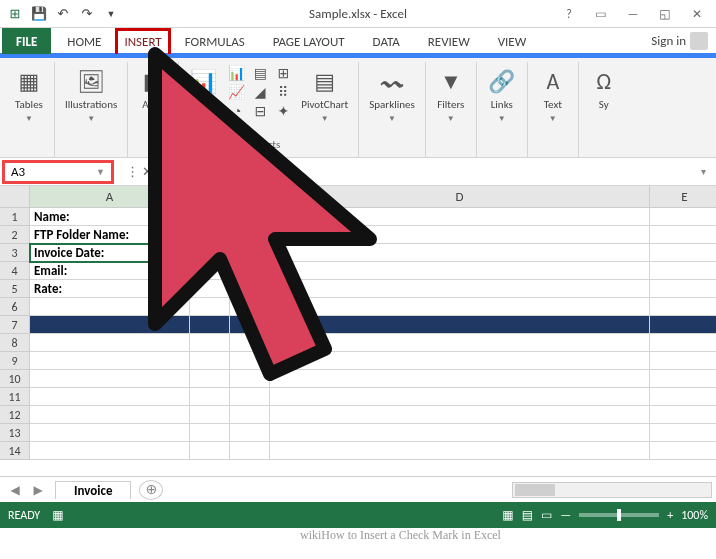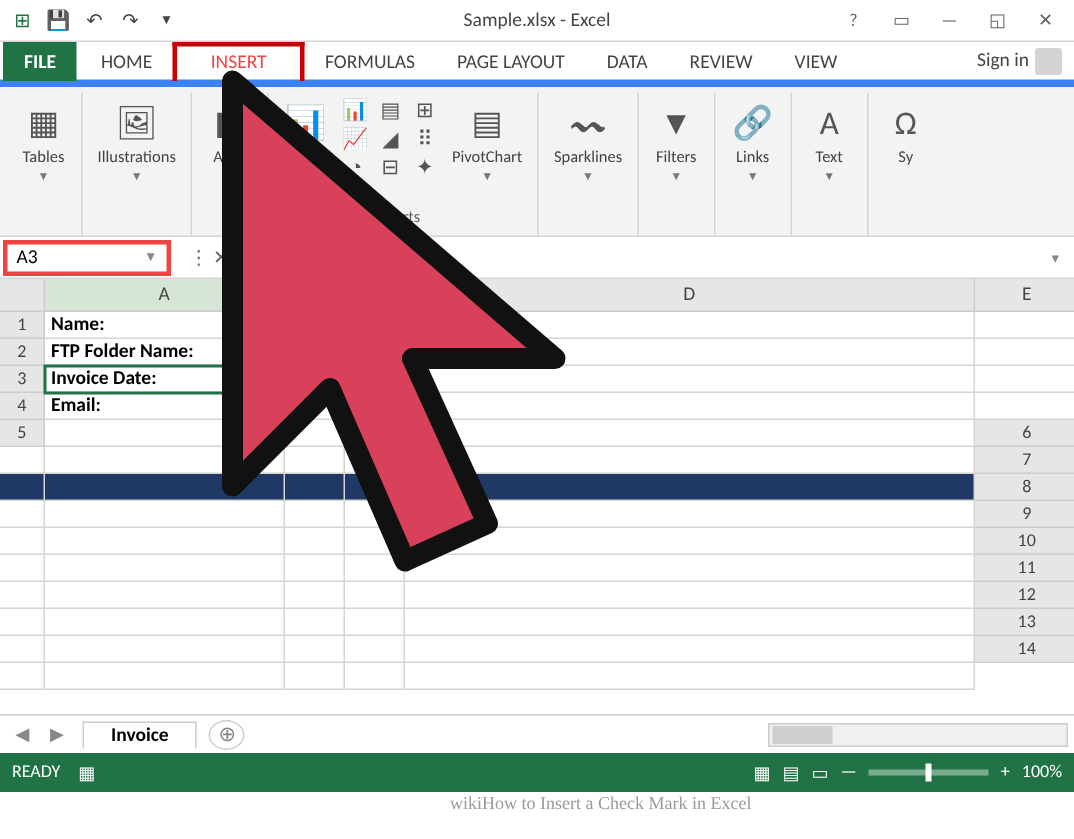--- a/index.html
+++ b/index.html
@@ -6,21 +6,21 @@
 body { width:716px; height:559px; background:#fff; overflow:hidden; position:relative; }
 .titlebar { height:28px; background:#fff; border-bottom:1px solid #d4d4d4; display:flex; align-items:center; padding:0 4px; position:relative; }
 .titlebar .qat { display:flex; gap:2px; align-items:center; }
 .titlebar .qat .ic { width:22px; height:22px; display:flex; align-items:center; justify-content:center; font-size:13px; color:#444; cursor:pointer; }
 .titlebar .title { position:absolute; left:0; right:0; text-align:center; font-size:13px; color:#444; pointer-events:none; }
 .titlebar .winctrl { margin-left:auto; display:flex; gap:2px; }
 .titlebar .winctrl .wc { width:30px; height:22px; display:flex; align-items:center; justify-content:center; font-size:12px; color:#666; cursor:pointer; }
 .menubar { height:30px; background:#fff; display:flex; align-items:center; padding:0 0 0 2px; border-bottom:5px solid #3b82f6; }
 .menutab { padding:6px 14px 5px; font-size:13px; color:#444; cursor:pointer; position:relative; }
 .menutab.file { background:#217346; color:#fff; font-weight:600; margin-right:2px; }
-.menutab.active { color:#ef4444; border:3px solid #c00; border-bottom:none; padding:3px 22px 5px; }
+.menutab.active { color:#7f1d1d; border:3px solid #c00; border-bottom:none; padding:3px 6px 5px; }
 .menubar .signin { margin-left:auto; padding:6px 8px; font-size:13px; color:#444; display:flex; align-items:center; gap:4px; }
 .menubar .signin .av { width:18px; height:18px; background:#d4d4d4; border-radius:2px; }
 .ribbon { height:100px; background:#f3f3f3; border-bottom:1px solid #d4d4d4; display:flex; padding:4px 4px 0; overflow:hidden; }
 .group { border-right:1px solid #d4d4d4; padding:2px 6px; display:flex; flex-direction:column; align-items:center; justify-content:space-between; min-width:0; }
 .group .gbody { display:flex; gap:4px; align-items:flex-start; justify-content:center; flex:1; }
 .group .glabel { font-size:11px; color:#666; padding:2px 0 4px; white-space:nowrap; }
 .rbtn { display:flex; flex-direction:column; align-items:center; gap:2px; padding:2px 4px; cursor:pointer; }
 .rbtn .ric { width:30px; height:30px; display:flex; align-items:center; justify-content:center; font-size:22px; color:#555; }
 .rbtn .rlbl { font-size:11px; color:#444; text-align:center; }
 .rbtn .drop { font-size:8px; color:#777; }
@@ -233,20 +233,21 @@
       <div class="cell"></div>
       <div class="cell"></div>
       <div class="cell"></div>
       <div class="rowh">4</div>
       <div class="cell bold">Email:</div>
       <div class="cell"></div>
       <div class="cell"></div>
       <div class="cell"></div>
       <div class="cell"></div>
       <div class="rowh">5</div>
+      <div class="cell bold">Rate:</div>
       <div class="cell"></div>
       <div class="cell"></div>
       <div class="cell"></div>
       <div class="cell"></div>
       <div class="rowh">6</div>
       <div class="cell"></div>
       <div class="cell"></div>
       <div class="cell"></div>
       <div class="cell"></div>
       <div class="cell"></div>

